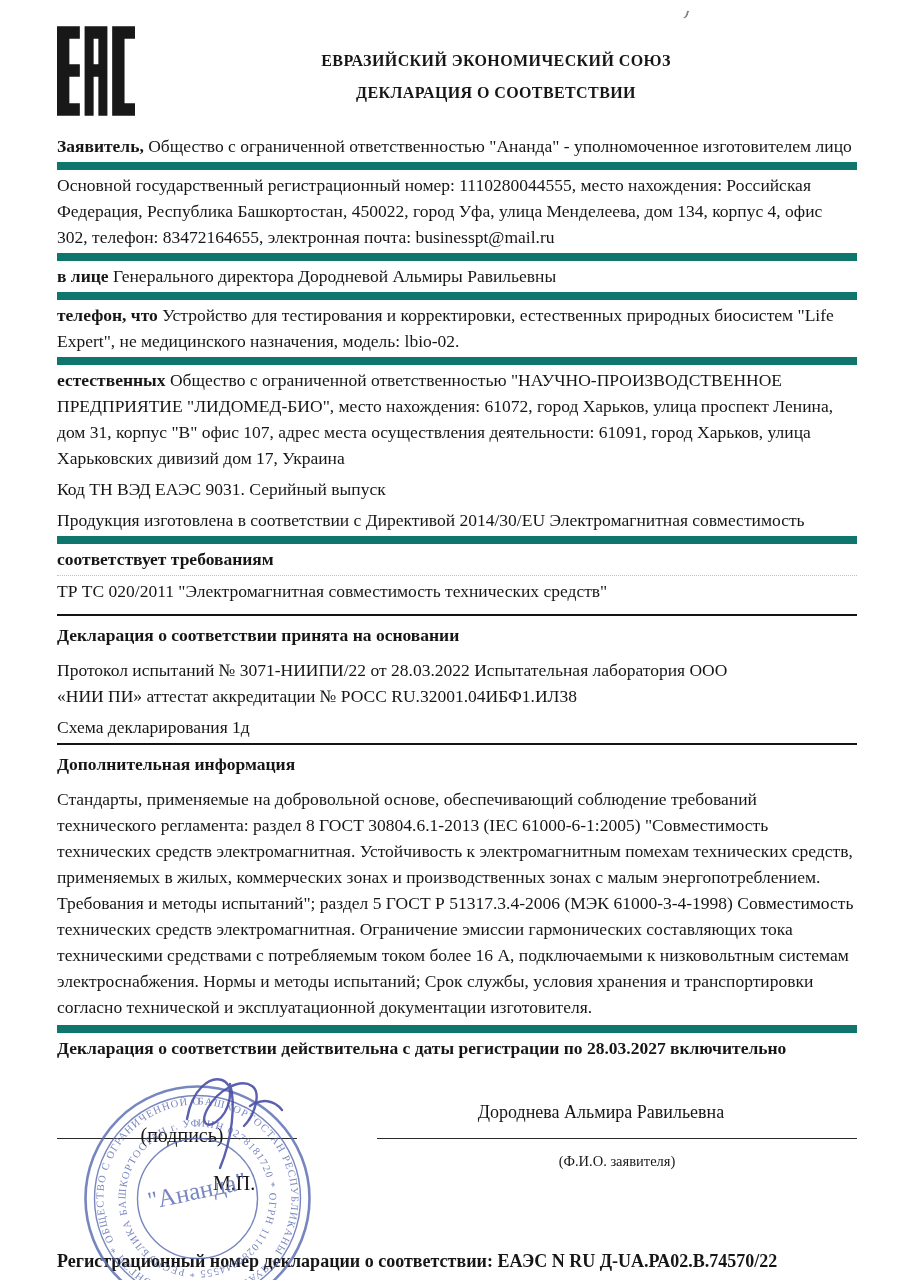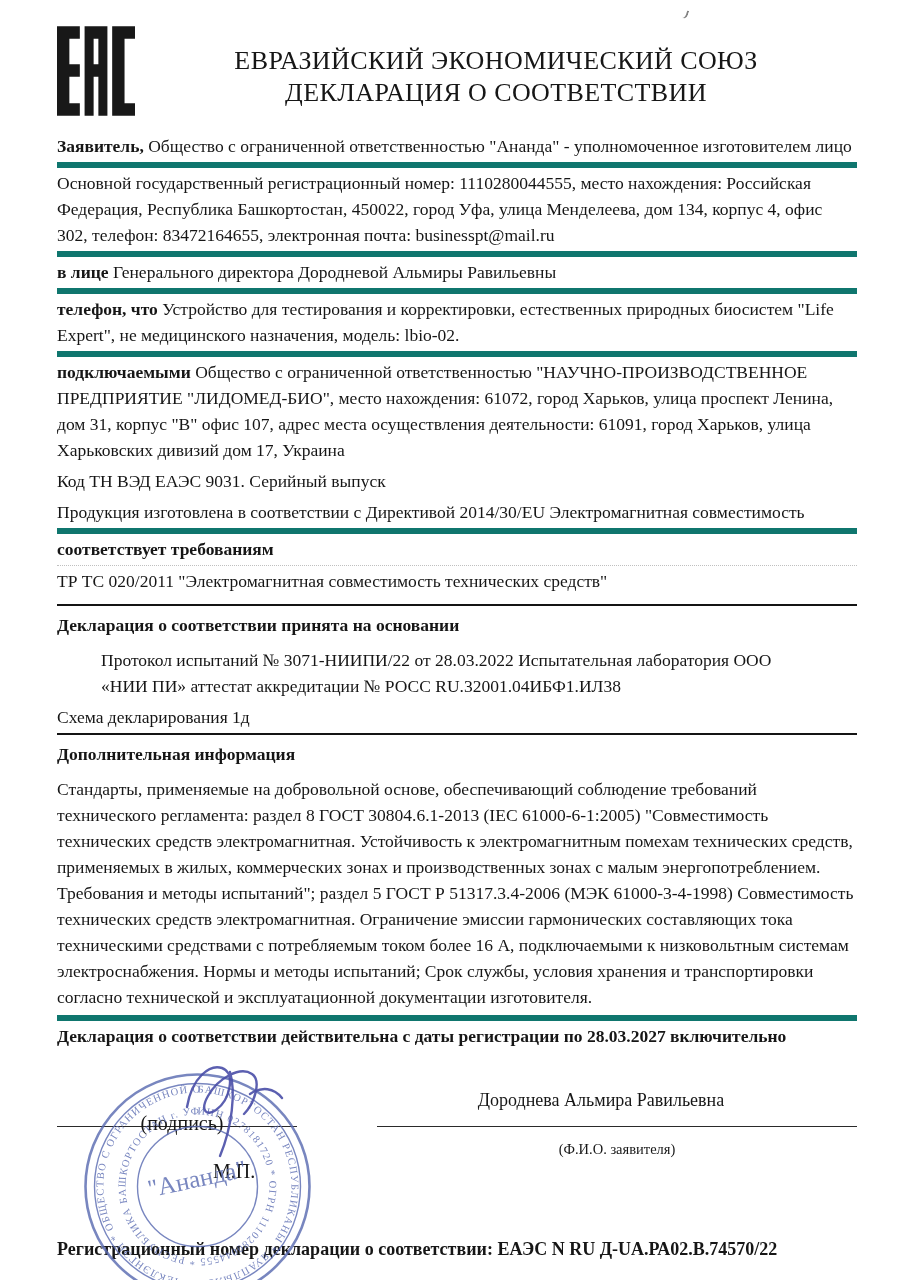--- a/index.html
+++ b/index.html
@@ -13,47 +13,47 @@
     color: #161616;
     overflow: hidden;
   }
   .content { padding: 0 52px 0 57px; }
 
   
   .header { display: flex; align-items: flex-start; padding: 25px 52px 0 57px; }
   .eac-logo { width: 78px; height: 92px; flex: 0 0 auto; }
   .titles { flex: 1; text-align: center; padding-top: 20px; }
   .titles div {
-    font-weight: normal;
-    font-size: 26px;
+    font-weight: bold;
+    font-size: 16px;
     line-height: 32px;
     letter-spacing: 0.4px;
   }
   .artifact-speck {
     position: absolute; left: 683px; top: 10px;
     width: 5px; height: 9px;
     border-right: 2px solid #5a5a5a;
     border-radius: 0 0 6px 0;
     transform: rotate(18deg);
     opacity: .75;
   }
 
   
   p.doc {
     font-size: 17.5px;
     line-height: 26px;
     padding: 2px 0 3px 0;
   }
-  .rule    { border-bottom: 6px solid #0f766e; }
+  .rule    { border-bottom: 8px solid #0f766e; }
   .rule-thick { border-bottom: 2.5px solid #141414; }
   .rule-faint { border-bottom: 1px dotted #c0c0c0; }
   .bold { font-weight: bold; }
   .mt4 { margin-top: 4px; }
   .first-section { margin-top: 14px; }
-  .protocol { max-width: 690px; margin-left: 44px; }
+  .protocol { max-width: 690px; }
 
   
   .sig-area { position: relative; height: 170px; margin-top: 12px; }
   .sig-line-left {
     position: absolute; left: 0; top: 62px; width: 240px;
     border-top: 1.5px solid #2a2a2a; z-index: 1;
   }
   .sig-caption-left {
     position: absolute; left: 60px; top: 48px; width: 130px;
     text-align: center; font-size: 20px; z-index: 1;
@@ -114,21 +114,21 @@
   <div class="content">
 
     <p class="doc rule first-section"><b>Заявитель,</b><span> Общество с ограниченной ответственностью "Ананда"  - уполномоченное изготовителем лицо</span></p>
 
     <p class="doc rule"><span>Основной государственный регистрационный номер: 1110280044555, место нахождения: Российская Федерация, Республика Башкортостан, 450022, город Уфа, улица Менделеева, дом 134, корпус 4, офис 302, телефон: 83472164655, электронная почта: businesspt@mail.ru</span></p>
 
     <p class="doc rule"><b>в лице</b><span> Генерального директора Дородневой Альмиры Равильевны</span></p>
 
     <p class="doc rule"><b>телефон, что</b><span> Устройство для тестирования и корректировки, естественных природных биосистем "Life Expert", не медицинского назначения, модель: lbio-02.</span></p>
 
-    <p class="doc"><b>подключаемыми</b><span> Общество с ограниченной ответственностью "НАУЧНО-ПРОИЗВОДСТВЕННОЕ ПРЕДПРИЯТИЕ "ЛИДОМЕД-БИО", место нахождения: 61072, город Харьков, улица проспект Ленина, дом 31, корпус "В" офис 107, адрес места осуществления деятельности: 61091, город Харьков, улица Харьковских дивизий дом 17, Украина</span></p>
+    <p class="doc"><b>естественных</b><span> Общество с ограниченной ответственностью "НАУЧНО-ПРОИЗВОДСТВЕННОЕ ПРЕДПРИЯТИЕ "ЛИДОМЕД-БИО", место нахождения: 61072, город Харьков, улица проспект Ленина, дом 31, корпус "В" офис 107, адрес места осуществления деятельности: 61091, город Харьков, улица Харьковских дивизий дом 17, Украина</span></p>
 
     <p class="doc">Код ТН ВЭД ЕАЭС 9031. Серийный выпуск</p>
 
     <p class="doc rule">Продукция изготовлена в соответствии с Директивой 2014/30/EU Электромагнитная совместимость</p>
 
     <p class="doc bold rule-faint">соответствует требованиям</p>
 
     <p class="doc rule-thick" style="padding-bottom:10px;">ТР ТС 020/2011 "Электромагнитная совместимость технических средств"</p>
 
     <p class="doc bold mt4">Декларация о соответствии принята на основании</p>

